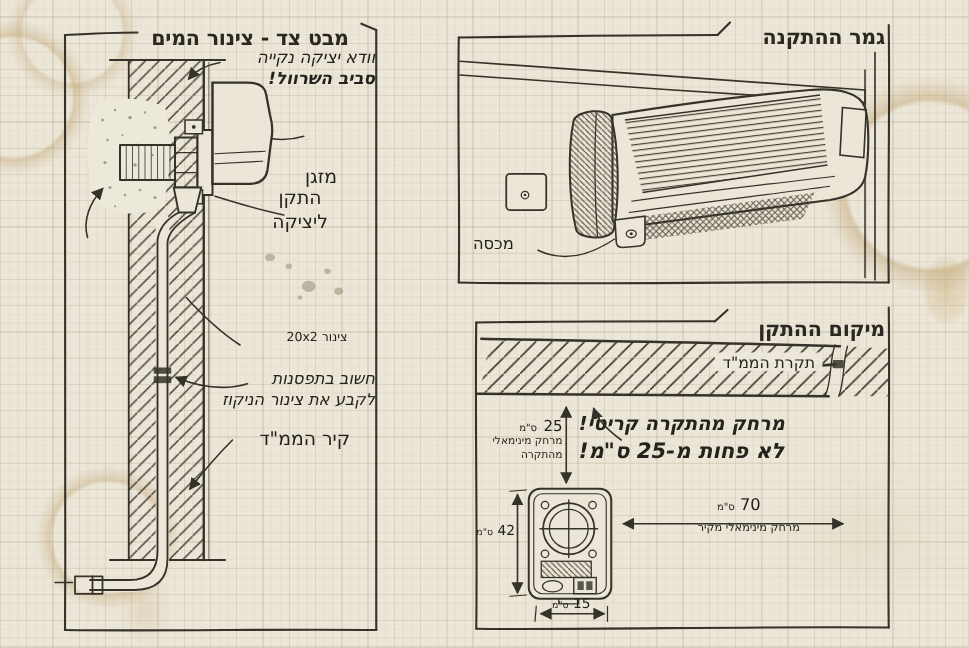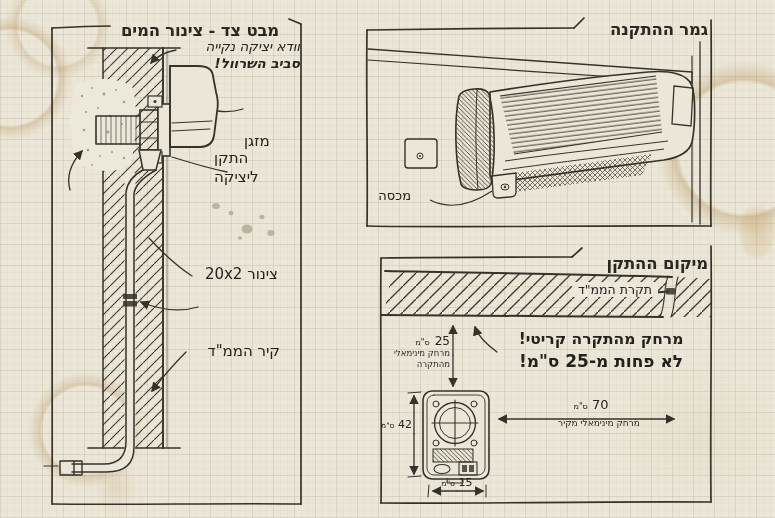--- a/index.html
+++ b/index.html
@@ -22,31 +22,31 @@
   }
   .sketch{position:absolute;left:0;top:0;}
   .lbl{position:absolute;direction:rtl;color:#24221c;white-space:nowrap;}
   .ttl{font-size:16.5px;font-weight:700;letter-spacing:-0.2px;color:#2a2821;margin-top:16px;}
   .t-side{left:110px;top:5px;width:180px;text-align:center;}
   .t-fin{left:578px;top:4px;width:130px;text-align:right;}
   .t-loc{left:576px;top:238px;width:132px;text-align:right;}
   .lbl-clean{left:168px;top:38px;width:132px;text-align:right;font-style:italic;font-size:13.5px;line-height:17px;}
   .lbl-clean .b{font-weight:700;}
   .lbl-ac{left:244px;top:100px;width:48px;font-size:15px;text-align:left;margin-top:32px;}
-  .lbl-dev{left:214px;top:149px;width:52px;font-size:15px;line-height:19px;text-align:left;}
-  .lbl-pipe{left:186px;top:265px;width:92px;font-size:15px;text-align:right;}
+  .lbl-dev{left:214px;top:149px;width:52px;font-size:15px;line-height:19px;text-align:center;}
+  .lbl-pipe{left:186px;top:265px;width:92px;font-size:10px;text-align:right;}
   .lbl-fasten{left:160px;top:295px;width:140px;text-align:right;font-style:italic;font-size:13px;line-height:17px;}
   .lbl-wall{left:188px;top:342px;width:92px;font-size:15px;text-align:right;}
   .lbl-cover{left:369px;top:188px;width:42px;font-size:13px;text-align:right;}
   .lbl-ceiling{left:572px;top:282px;width:82px;font-size:12.5px;text-align:center;background:rgba(236,232,219,.96);padding:0 2px;}
   .lbl-d25{left:388px;top:334px;width:62px;text-align:right;line-height:11px;}
   .lbl-d25 .v{font-size:12px;}
   .lbl-d25 .u,.lbl-d22 .u,.lbl-d15 .u,.lbl-d70v .u{font-size:8px;}
   .lbl-d25 .s{font-size:8.5px;margin-left:44px;}
-  .lbl-crit{left:498px;top:328px;width:206px;text-align:center;line-height:22px;}
+  .lbl-crit{left:463px;top:328px;width:206px;text-align:left;font-style:italic;line-height:22px;}
   .lbl-crit .l1{font-size:15.5px;font-weight:600;}
   .lbl-crit .l2{font-size:17px;font-weight:800;}
   .lbl-d22{left:382px;top:418px;width:30px;text-align:right;font-size:11px;}
   .lbl-d22 .u{font-size:7.5px;}
   .lbl-d15{left:430px;top:476px;width:54px;text-align:center;font-size:11px;}
   .lbl-d15 .u{font-size:7.5px;}
   .lbl-d70v{left:535px;top:397px;width:112px;text-align:center;font-size:13px;}
   .lbl-d70l{left:540px;top:418px;width:118px;font-size:9px;text-align:center;}
 </style>
 </head>
@@ -281,20 +281,24 @@
 
   <div class="lbl lbl-ac" dir="rtl">מזגן</div>
 
   <div class="lbl lbl-dev" dir="rtl">
     <div>התקן</div>
     <div>ליציקה</div>
   </div>
 
   <div class="lbl lbl-pipe" dir="rtl">צינור 20x2</div>
 
+  <div class="lbl lbl-fasten" dir="rtl">
+    <div>חשוב בתפסנות</div>
+    <div>לקבע את צינור הניקוז</div>
+  </div>
 
   <div class="lbl lbl-wall" dir="rtl">קיר הממ"ד</div>
 
   <div class="lbl lbl-cover" dir="rtl">מכסה</div>
 
   <div class="lbl lbl-ceiling" dir="rtl">תקרת הממ"ד</div>
 
   <div class="lbl lbl-d25" dir="rtl">
     <div><span class="v">25</span> <span class="u">ס"מ</span></div>
     <div class="s">מרחק מינימאלי</div>

